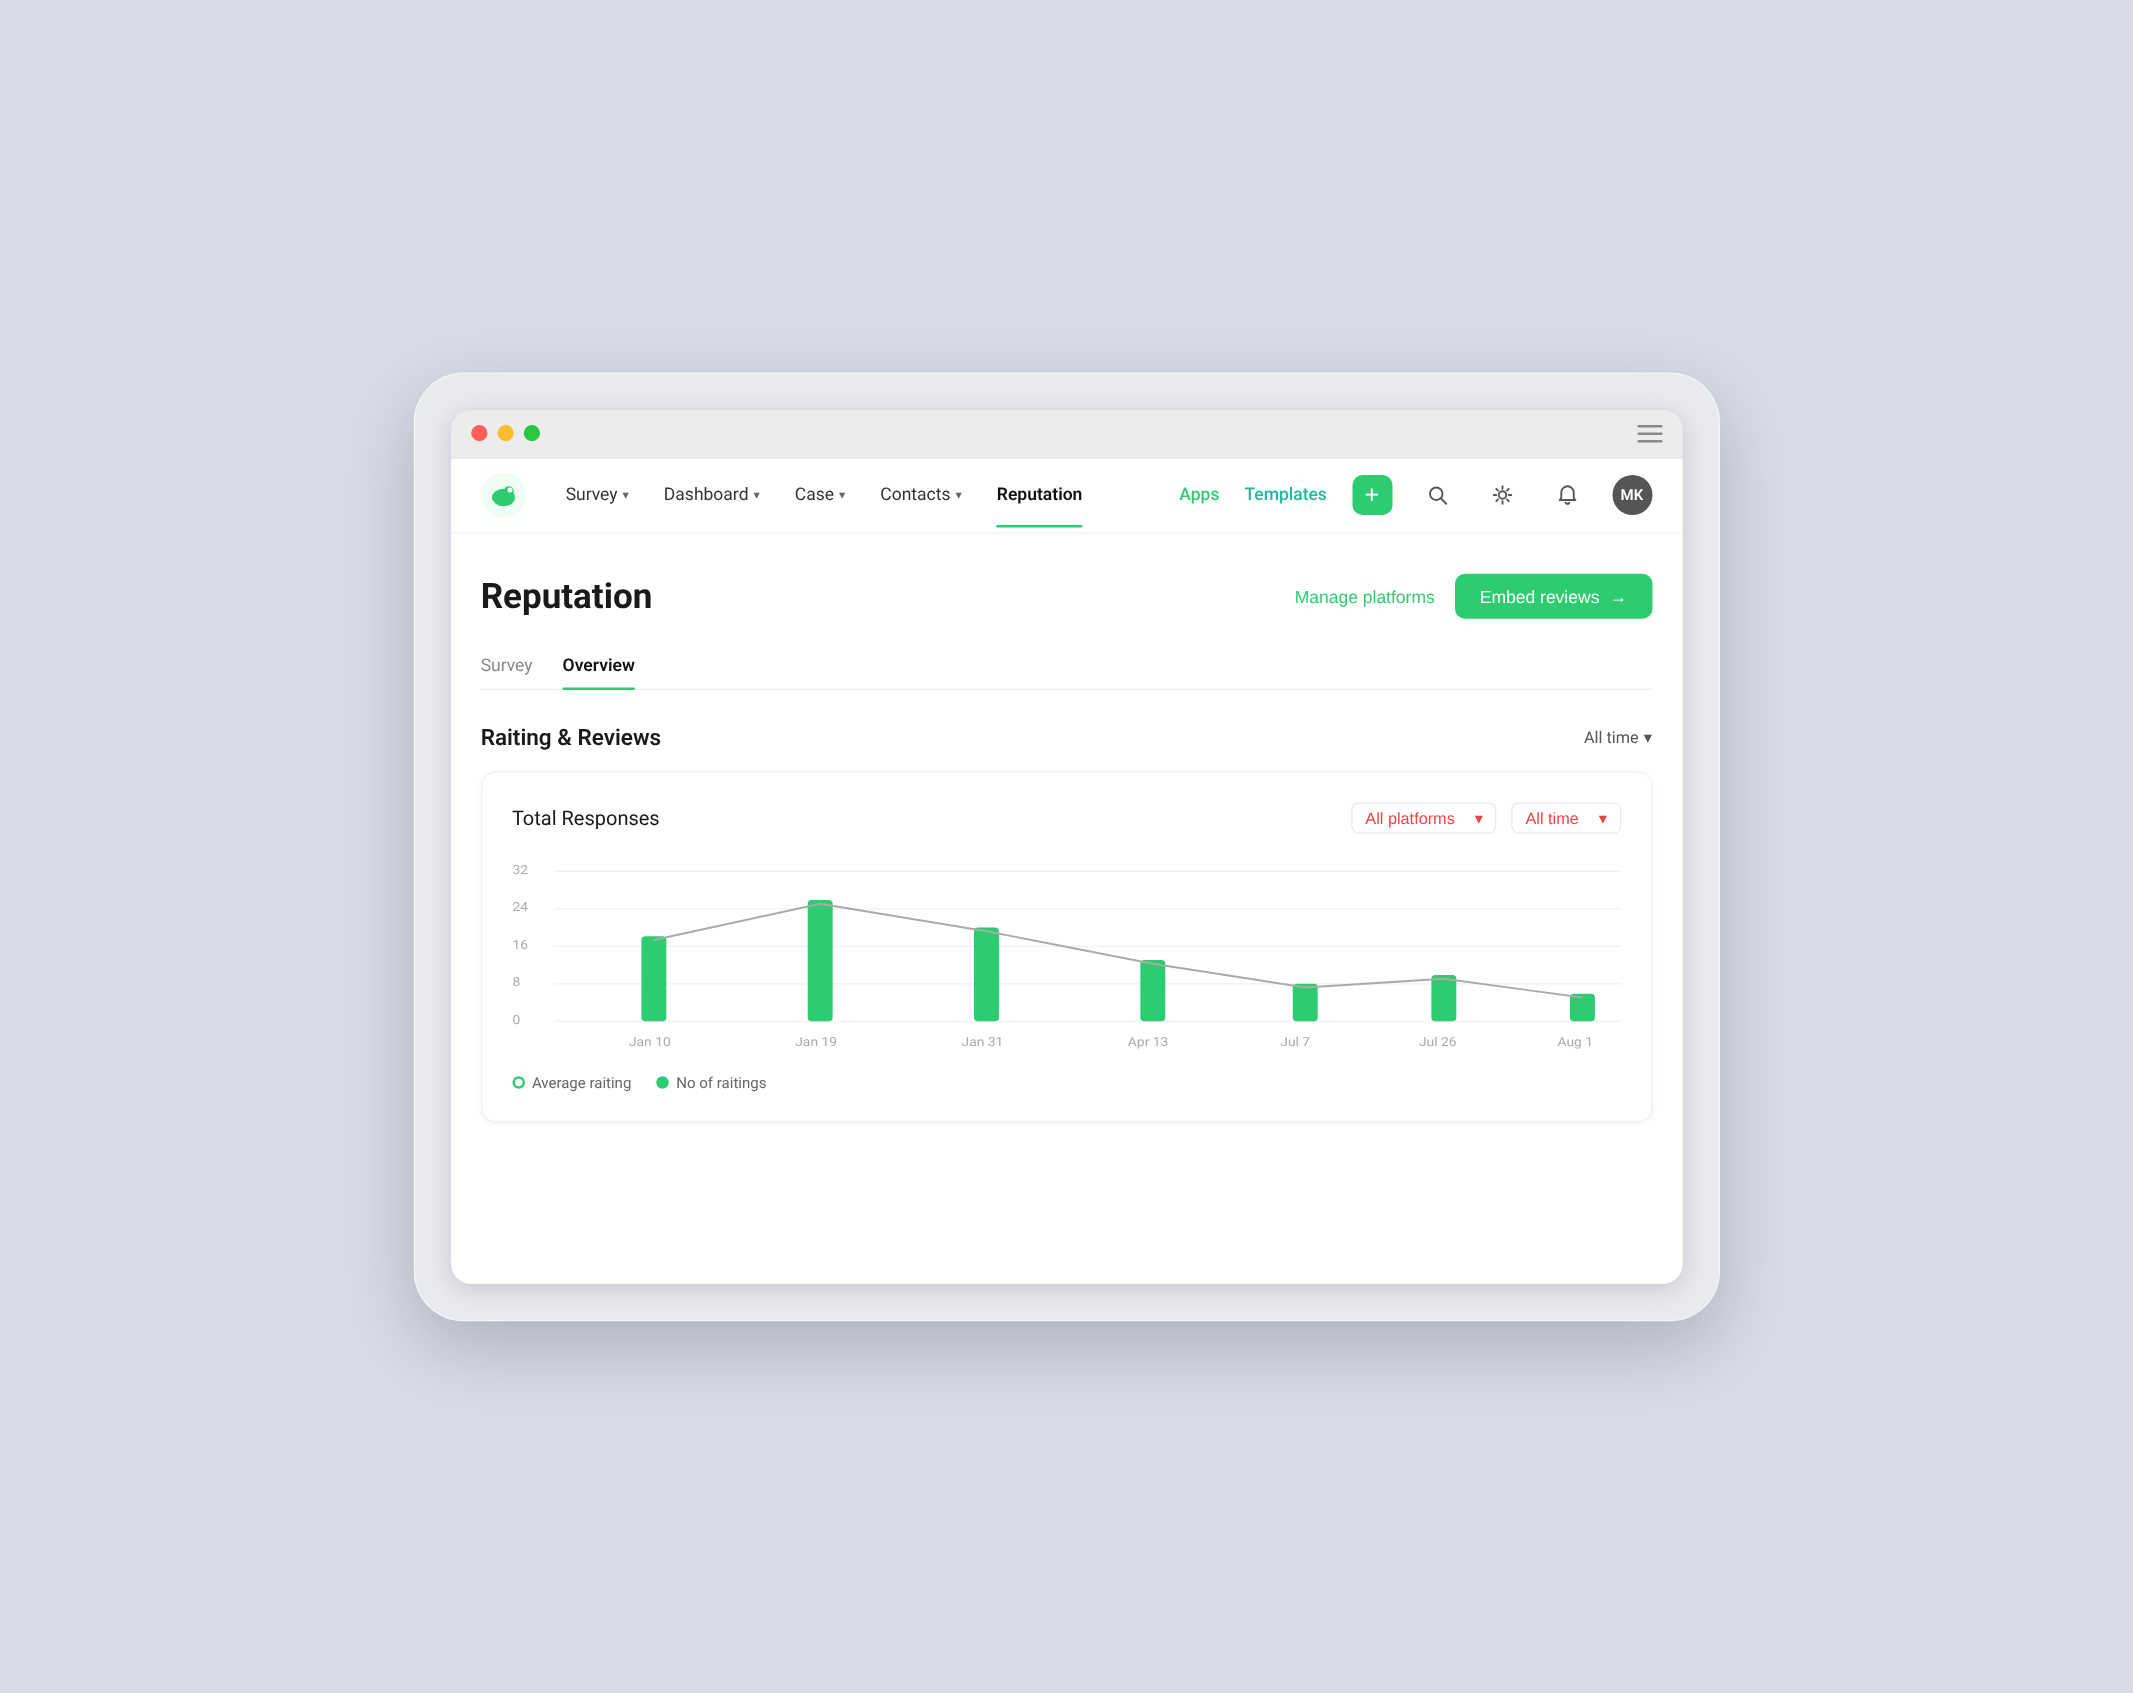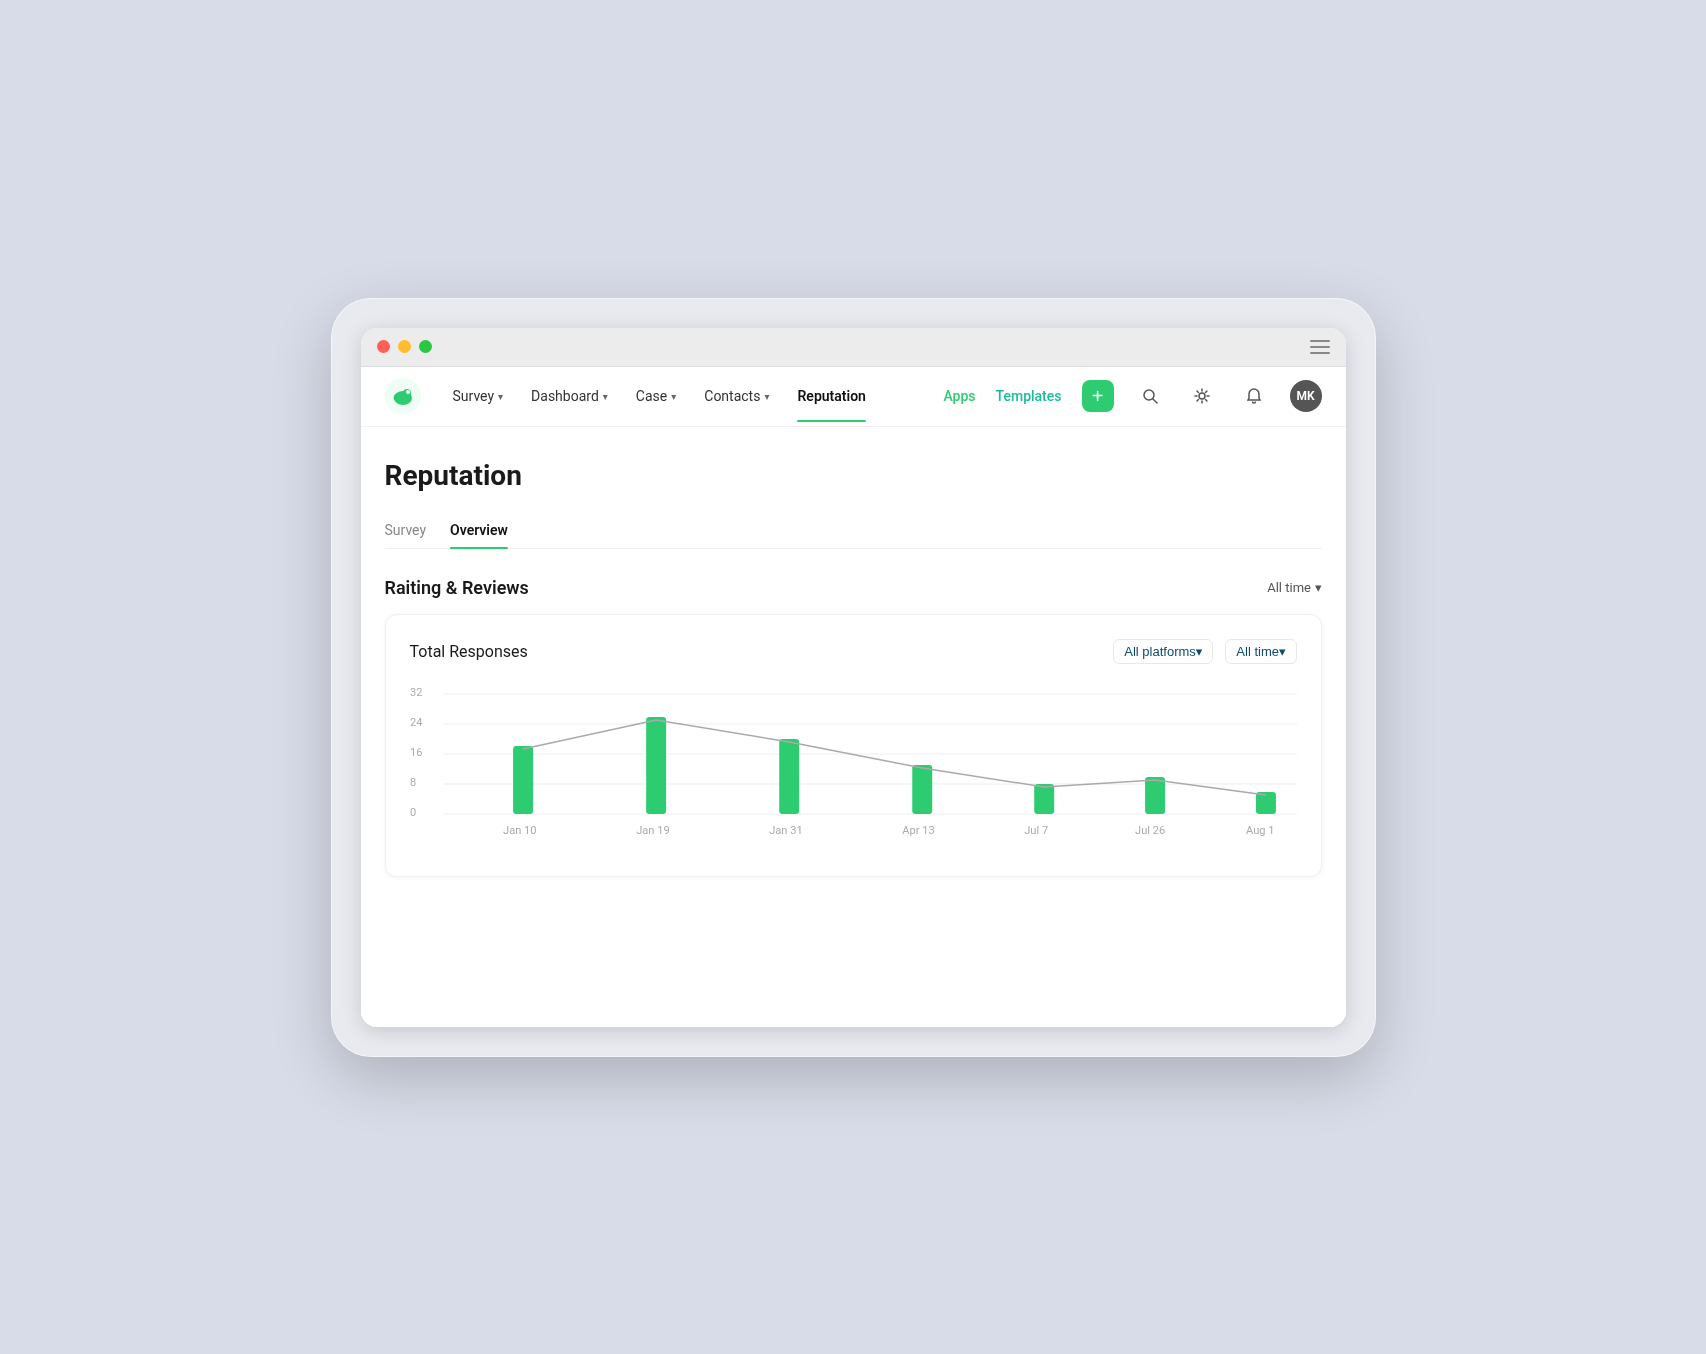--- a/index.html
+++ b/index.html
@@ -331,23 +331,23 @@
       color: #1a1a1a;
     }
     .chart-filters {
       display: flex;
       align-items: center;
       gap: 12px;
     }
     .chart-filter-btn {
       display: flex;
       align-items: center;
-      gap: 0;
+      gap: 16px;
       font-size: 13px;
-      color: #0c4a6e;
+      color: #ef4444;
       cursor: pointer;
       padding: 4px 10px;
       border: 1px solid #e8e8e8;
       border-radius: 6px;
       background: #fff;
     }
     .chart-area {
       position: relative;
       height: 160px;
       margin-bottom: 8px;
@@ -462,20 +462,27 @@
             </svg>
           </div>
           <div class="avatar">MK</div>
         </div>
       </nav>
 
       <div class="main-content">
 
         <div class="page-header">
           <h1 class="page-title">Reputation</h1>
+          <div class="page-actions">
+            <button class="manage-platforms-btn">Manage platforms</button>
+            <button class="embed-reviews-btn">
+              <span>Embed reviews</span>
+              <span>→</span>
+            </button>
+          </div>
         </div>
 
         <div class="tabs">
           <div class="tab">Survey</div>
           <div class="tab active">Overview</div>
         </div>
 
         <div class="section-header">
           <span class="section-title">Raiting &amp; Reviews</span>
           <div class="filter-dropdown">
@@ -534,17 +541,27 @@
               <text x="84" y="150" font-size="10" fill="#aaa">Jan 10</text>
               <text x="204" y="150" font-size="10" fill="#aaa">Jan 19</text>
               <text x="324" y="150" font-size="10" fill="#aaa">Jan 31</text>
               <text x="444" y="150" font-size="10" fill="#aaa">Apr 13</text>
               <text x="554" y="150" font-size="10" fill="#aaa">Jul 7</text>
               <text x="654" y="150" font-size="10" fill="#aaa">Jul 26</text>
               <text x="754" y="150" font-size="10" fill="#aaa">Aug 1</text>
             </svg>
           </div>
 
+          <div class="chart-legend">
+            <div class="legend-item">
+              <div class="legend-dot legend-dot-outline"></div>
+              <span>Average raiting</span>
+            </div>
+            <div class="legend-item">
+              <div class="legend-dot legend-dot-filled"></div>
+              <span>No of raitings</span>
+            </div>
+          </div>
         </div>
       </div>
     </div>
   </div>
 </div>
 
 </body></html>

